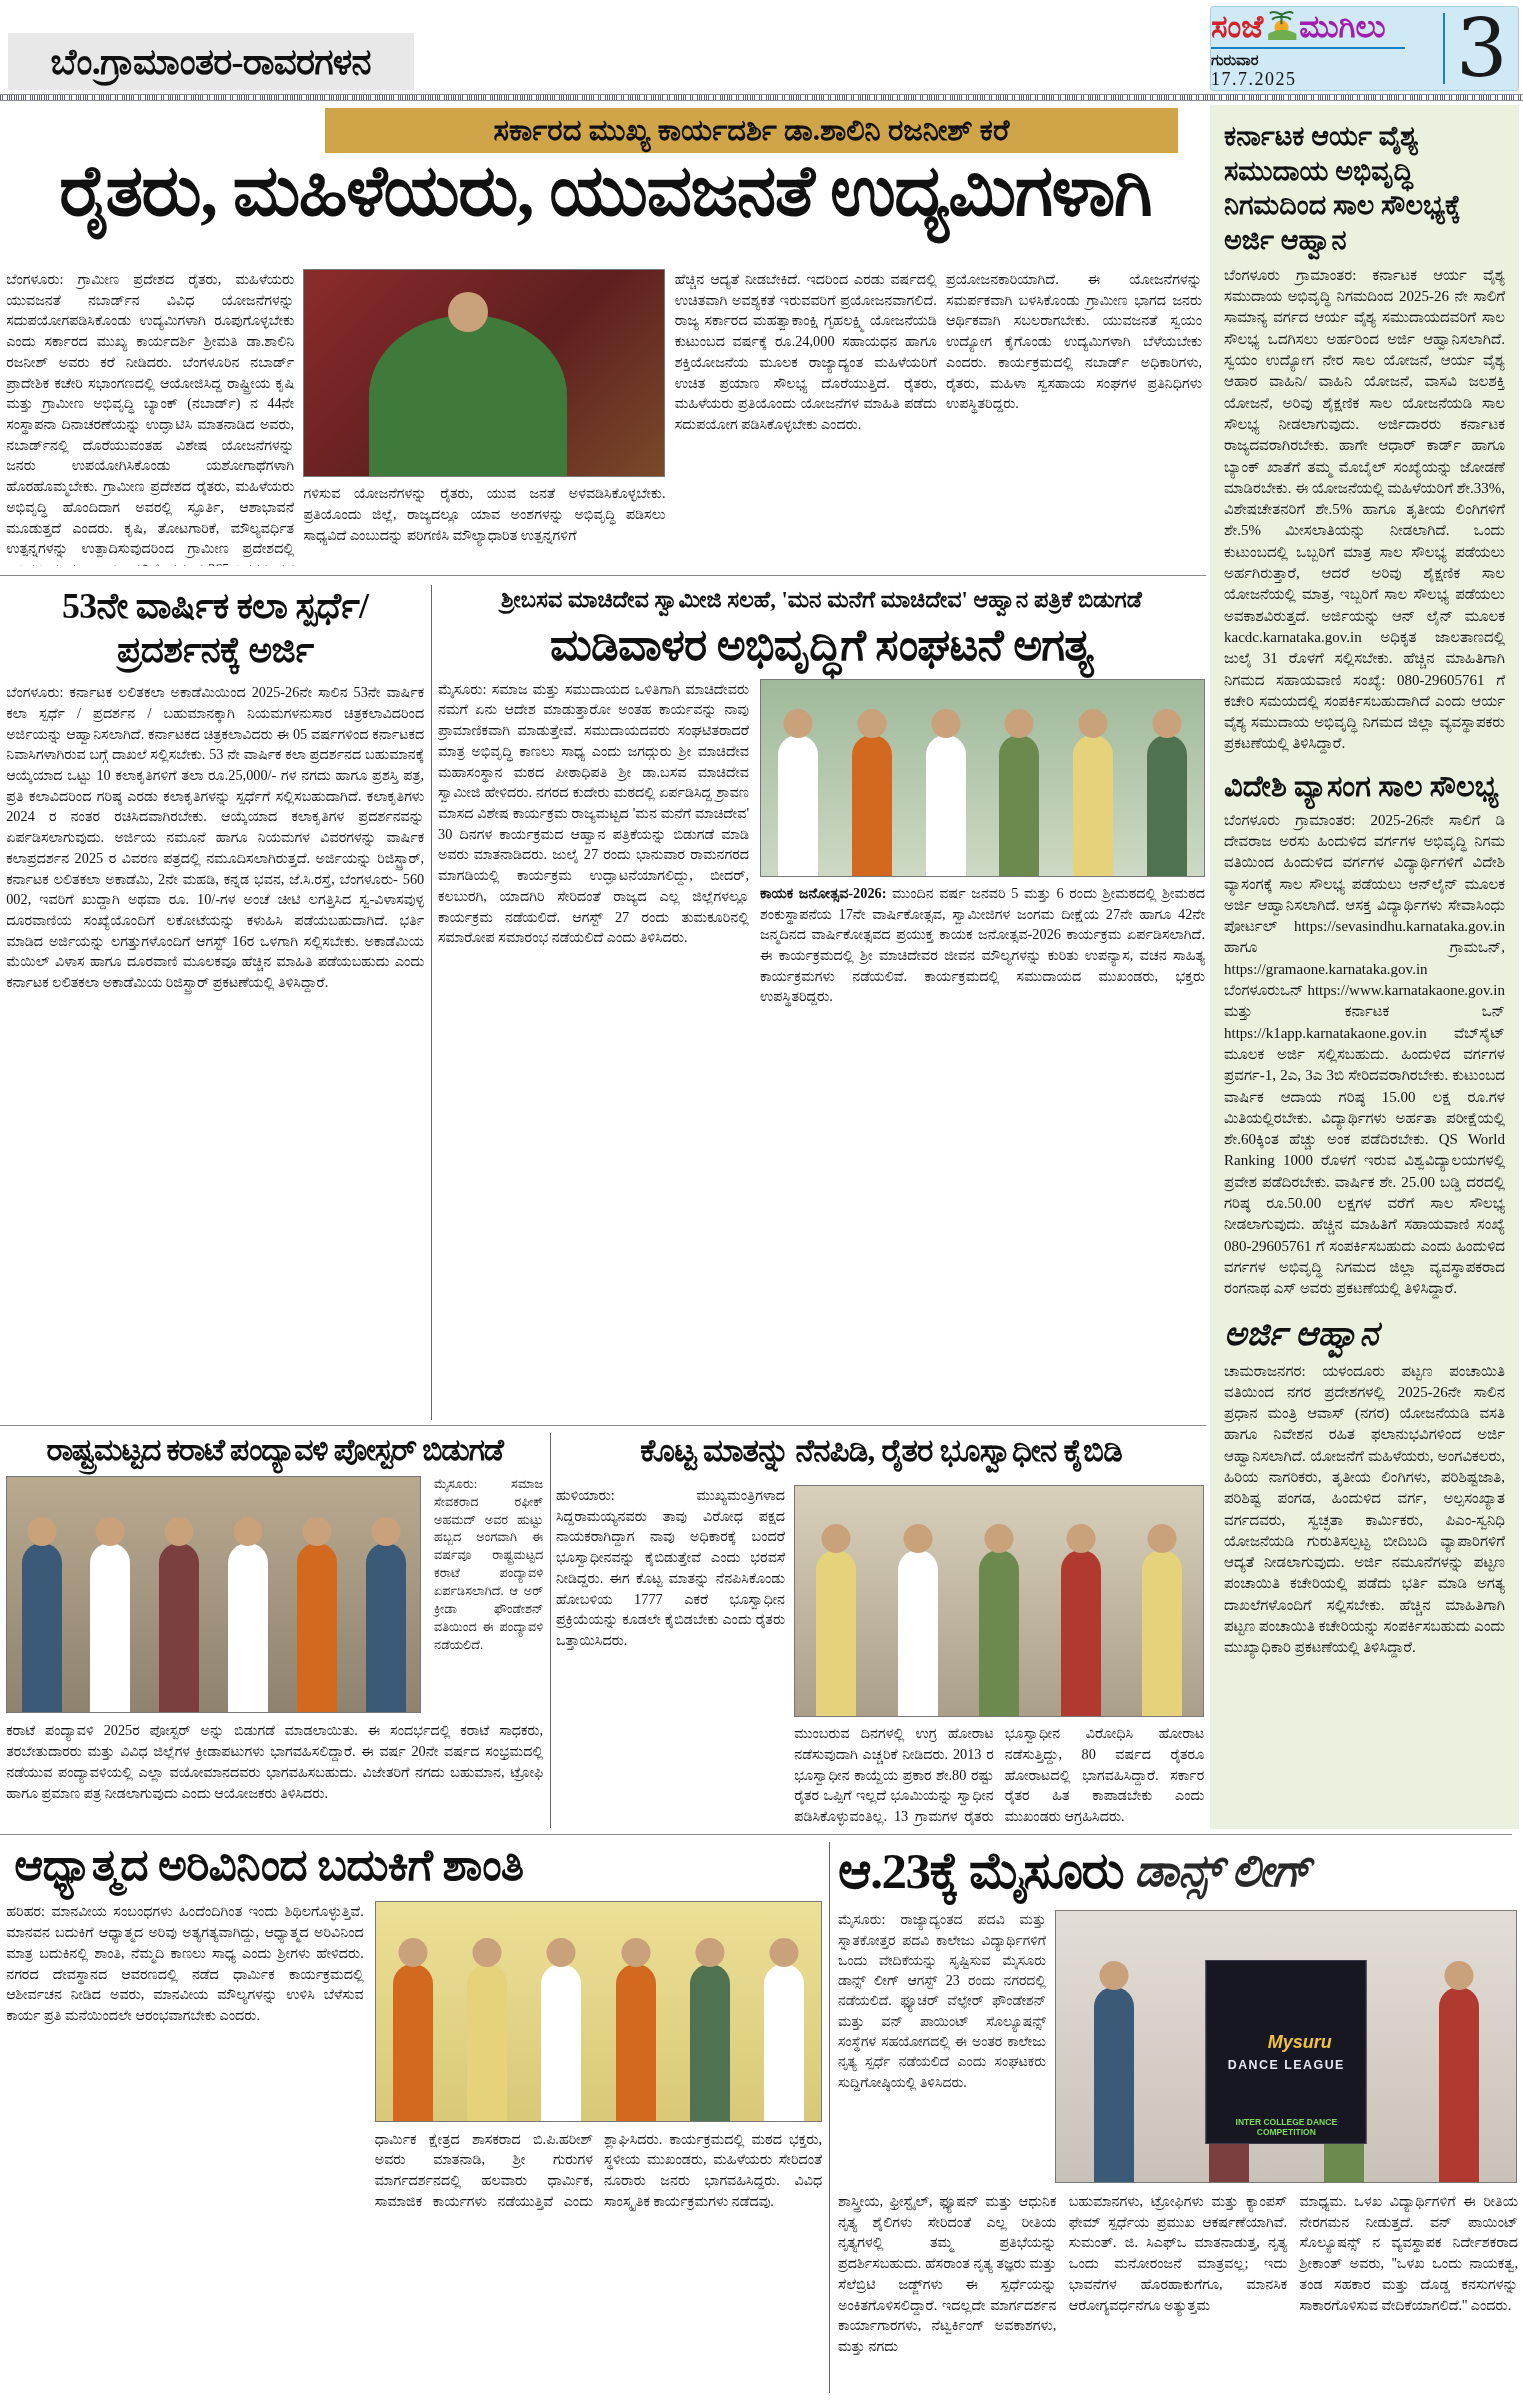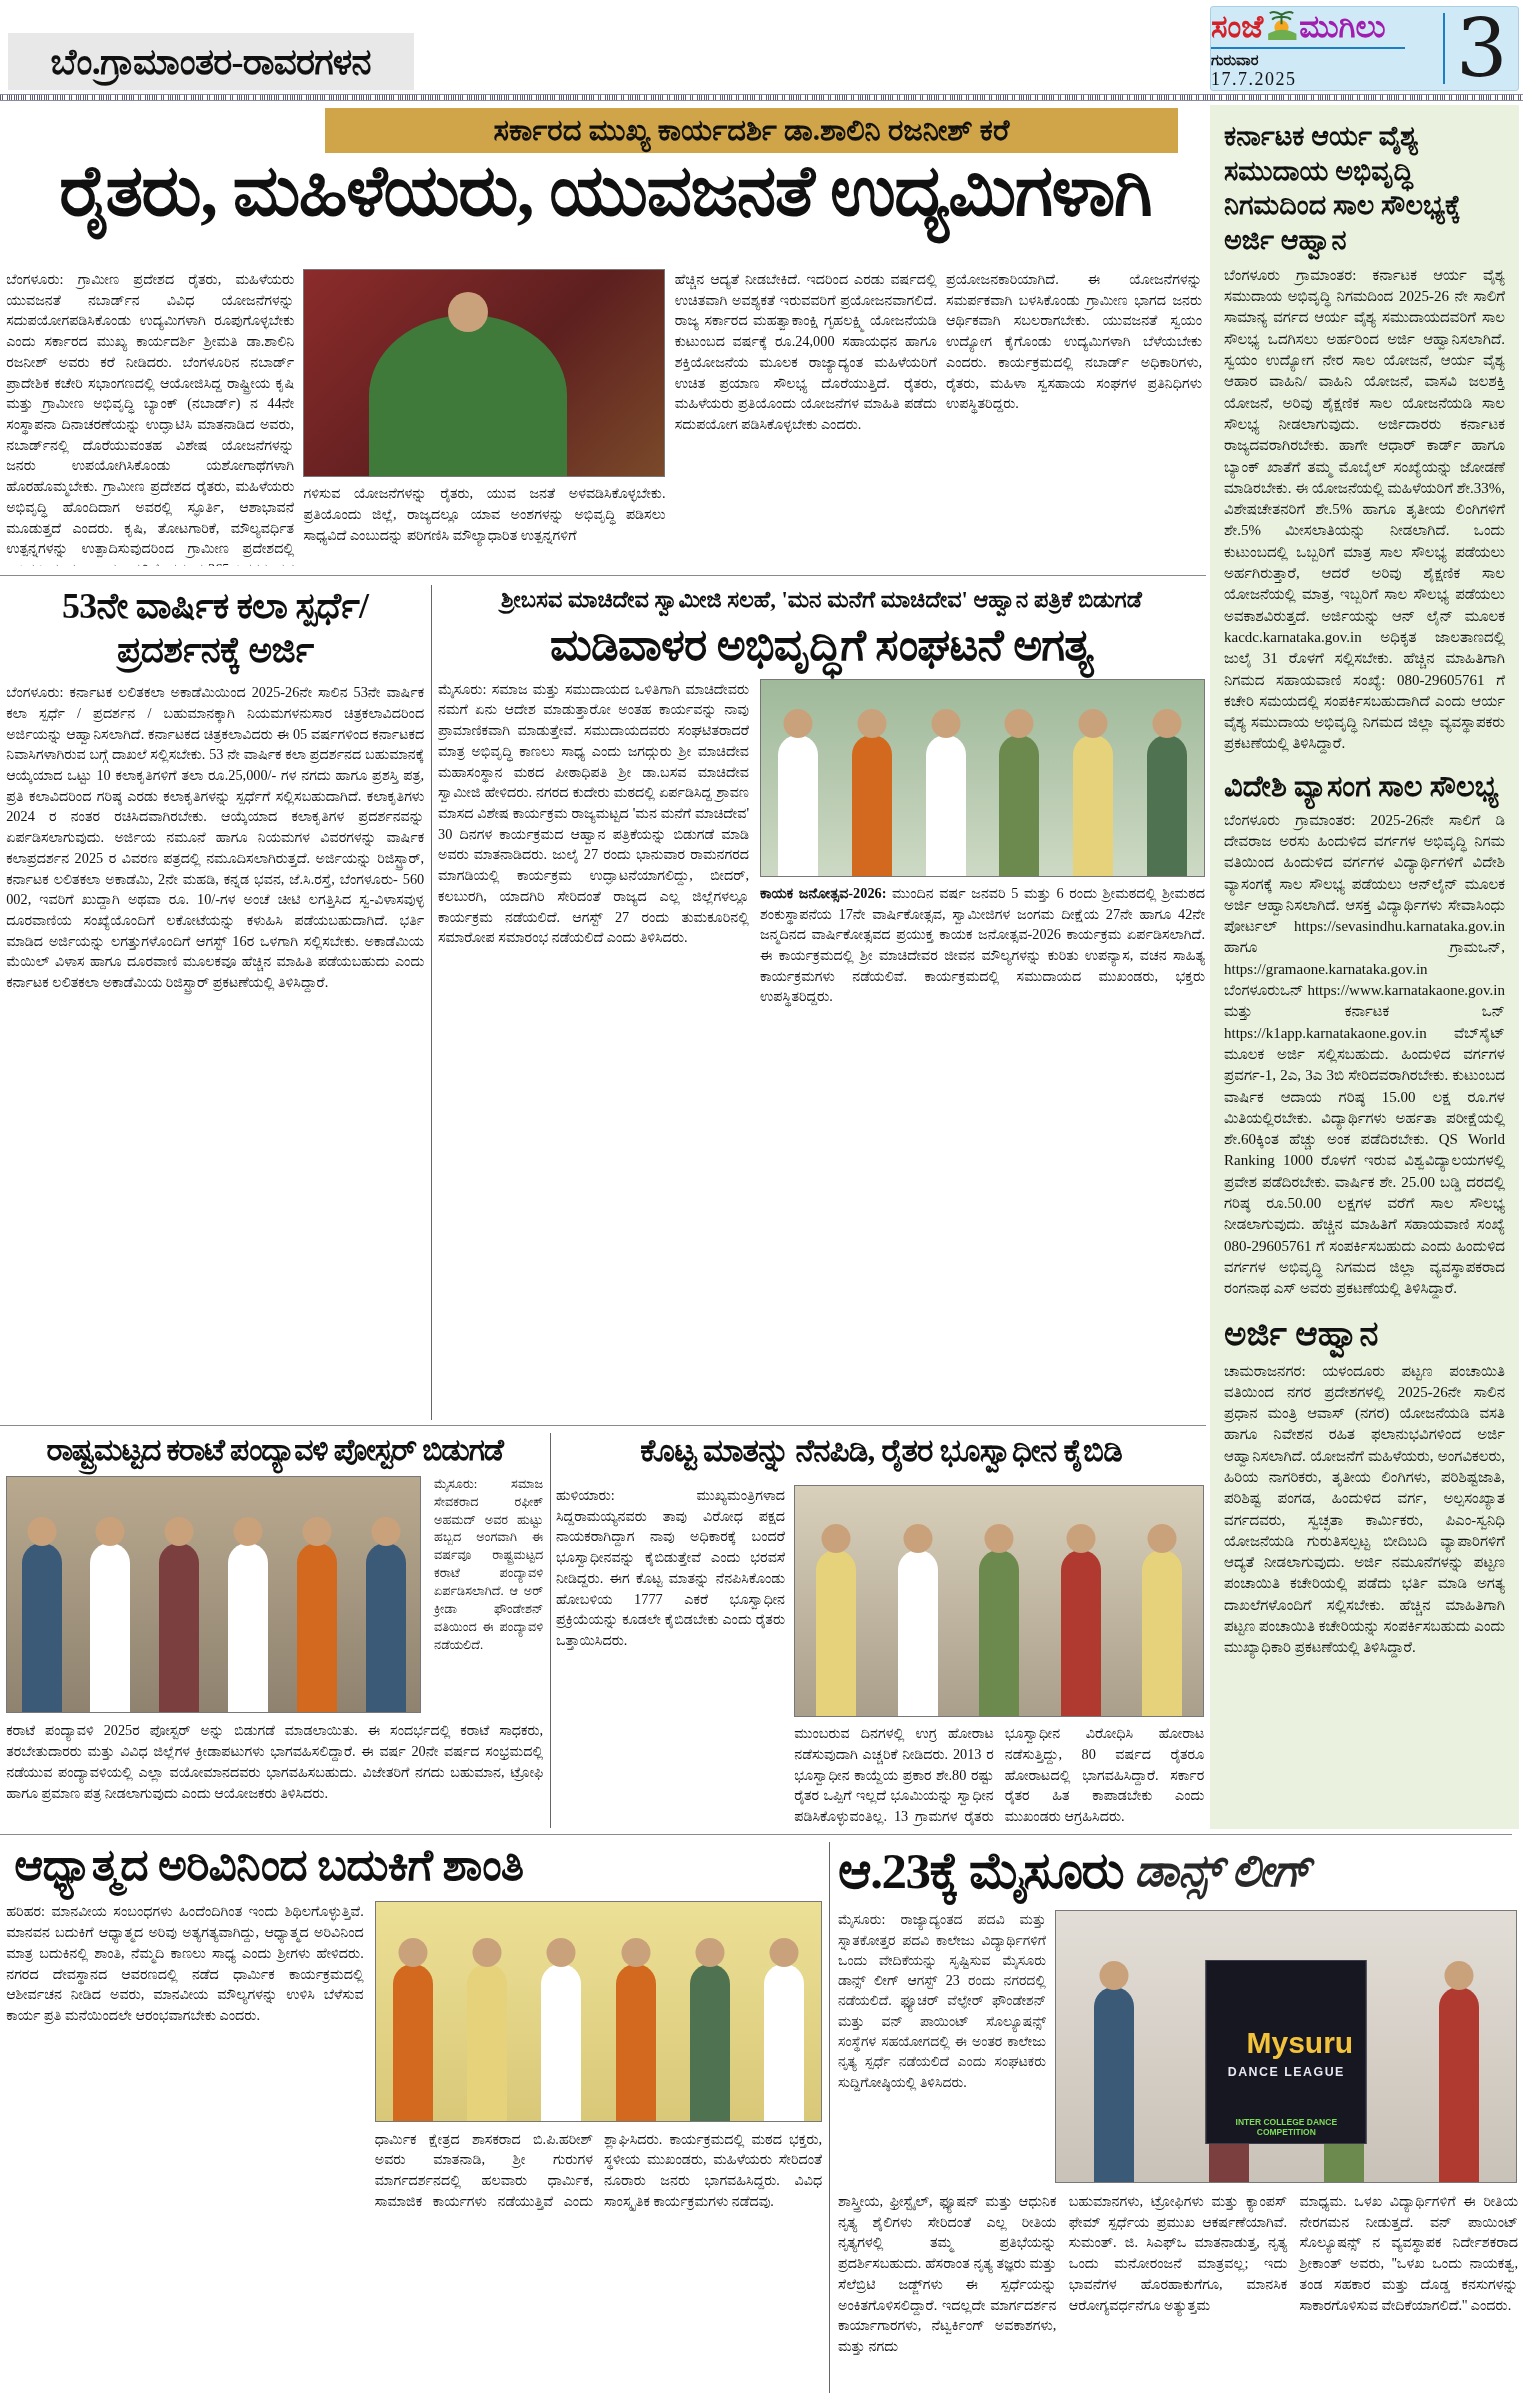--- a/index.html
+++ b/index.html
@@ -23,21 +23,21 @@
     font-family:"DejaVu Serif",serif;font-size:81px;line-height:1;color:#1a1a1a;}
   .top-rule{position:absolute;left:0;top:94px;width:1523px;height:5.4px;
     border-top:0.8px solid #8a8aa0;border-bottom:0.8px solid #8a8aa0;
     background:repeating-linear-gradient(90deg,#5b5b74 0 0.8px,transparent 0.8px 2.3px);}
 
   
   .sidebar{position:absolute;left:1210px;top:105px;width:309px;height:1724px;background:#eaf2df;
     box-sizing:border-box;padding:14px 14px 7.7px 14px;overflow:hidden;}
   .sb-head1{font-size:27px;font-weight:bold;line-height:1.28;margin-bottom:7.7px;}
   .sb-head2{font-size:29px;font-weight:bold;line-height:1.2;margin:14px 0 6.2px 0;}
-  .sb-head3{font-size:34px;font-weight:bold;line-height:1.2;margin:14px 0 6.2px 0;}
+  .sb-head3{font-size:34px;font-weight:bold;line-height:1.2;margin:14px 0 6.2px 0;font-style:italic;}
   .sb-body{font-size:15px;line-height:1.42;text-align:justify;}
 
   
   .btxt{font-size:14.3px;line-height:1.45;text-align:justify;}
   .rule-h{position:absolute;border-top:1.5px solid #8a8a8a;}
   .rule-v{position:absolute;border-left:1.2px solid #666;}
 
   
   .a1-kicker{position:absolute;left:325px;top:108px;width:853px;height:45px;background:#d0a449;
     display:flex;align-items:center;justify-content:center;font-size:29px;font-weight:bold;}
@@ -64,21 +64,21 @@
   .pc1{background:#ffffff;} .pc2{background:#6d8a4e;} .pc3{background:#d2691e;}
   .pc4{background:#3b5a78;} .pc5{background:#7b3f3f;} .pc6{background:#e6d27a;}
   .pc7{background:#4f7350;} .pc8{background:#b03a30;}
   .lead-fig{position:absolute;left:18%;bottom:0;width:55%;height:78%;background:#3f7a3a;
     border-radius:50% 50% 0 0;}
   .lead-fig::before{content:"";position:absolute;top:-23px;left:50%;transform:translateX(-50%);
     width:40px;height:40px;border-radius:50%;background:#c9a27c;}
   .poster{position:absolute;left:50%;top:52%;transform:translate(-50%,-50%);width:159px;height:182px;
     background:#171722;border:1.5px solid #3c3c4c;display:flex;flex-direction:column;align-items:center;
     justify-content:center;gap:4.6px;color:#fff;text-align:center;}
-  .poster-t1{font-size:30px;font-weight:bold;color:#f2c23a;
+  .poster-t1{font-size:18px;font-weight:bold;color:#f2c23a;font-style:italic;
     font-family:"Liberation Sans",sans-serif;margin-left:27px;}
   .poster-t2{font-size:12.4px;font-weight:bold;letter-spacing:1.5px;color:#e8e8f2;
     font-family:"Liberation Sans",sans-serif;}
   .poster-t3{position:absolute;bottom:6.2px;left:3.1px;right:3.1px;font-size:8.5px;font-weight:bold;
     color:#7ddc5a;font-family:"Liberation Sans",sans-serif;}
 
   
   .a2{position:absolute;left:6.2px;top:585px;width:418px;height:835px;overflow:hidden;}
   .a2-head{font-size:36px;font-weight:bold;text-align:center;line-height:1.22;letter-spacing:-0.8px;}
   .a3{position:absolute;left:438px;top:585px;width:767px;height:835px;overflow:hidden;}

